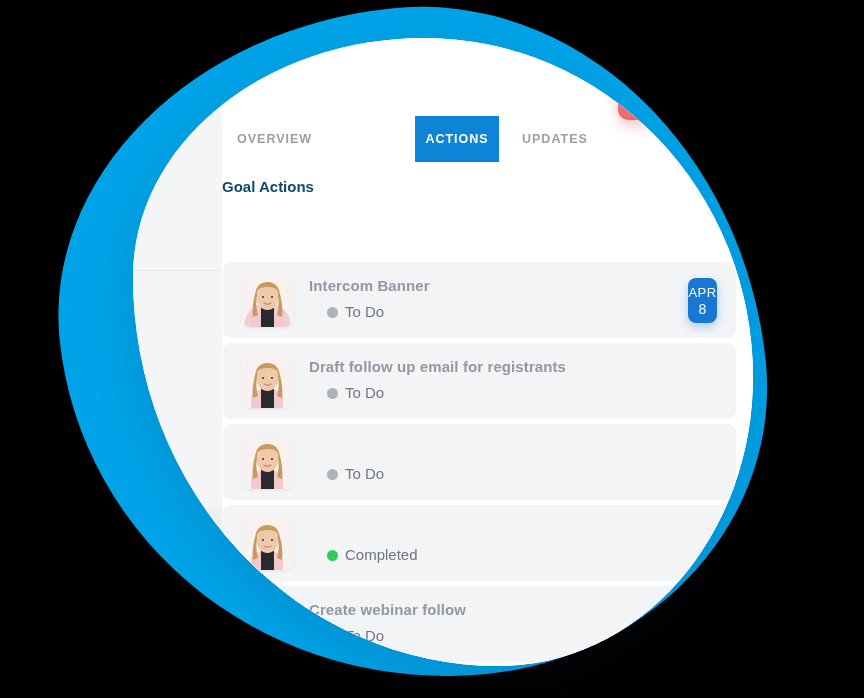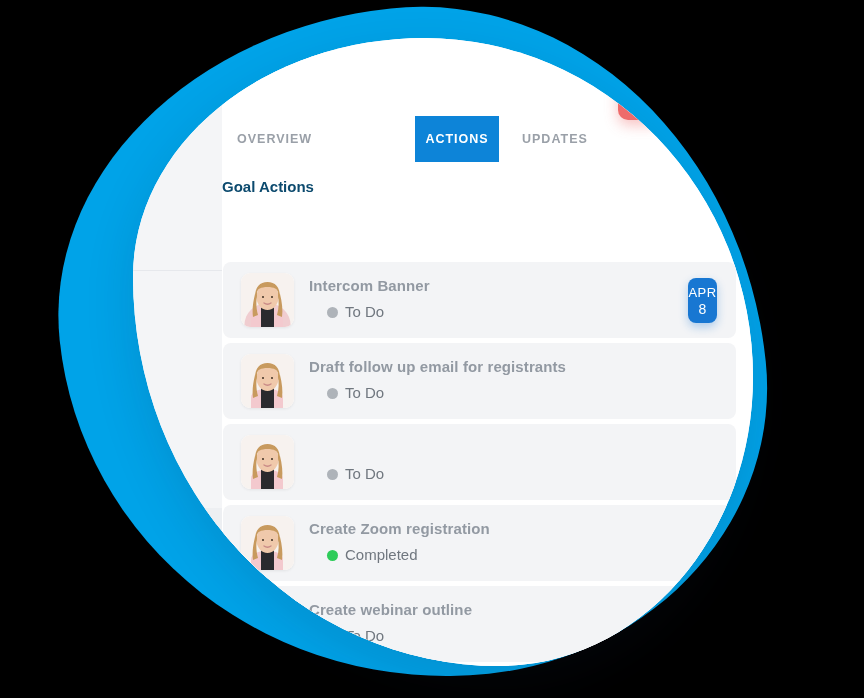--- a/index.html
+++ b/index.html
@@ -340,21 +340,20 @@
               <path d="M20 34h13v20H20z" fill="#2A2A2E"></path>
               <ellipse cx="26.5" cy="24" rx="11" ry="13" fill="#F0C9AB"></ellipse>
               <path d="M14 24c0-10 5-15 12.5-15S39 14 39 24c0 5-2 2-2-4 0-4-4-6-10.5-6S16 16 16 20c0 6-2 9-2 4z" fill="#C89A5E"></path>
               <path d="M14 21c-2 8-3 16-2 23l5-2c-2-7-2-14-1-20z" fill="#C89A5E"></path>
               <path d="M39 21c2 8 3 16 2 23l-5-2c2-7 2-14 1-20z" fill="#C89A5E"></path>
               <circle cx="22" cy="24" r="1.1" fill="#4A3A2C"></circle>
               <circle cx="31" cy="24" r="1.1" fill="#4A3A2C"></circle>
               <path d="M23 30q3.5 2.5 7 0" stroke="#C98A86" stroke-width="1.3" fill="none" stroke-linecap="round"></path>
             </svg>
           </div>
-          <div class="row-title">Create Zoom registration</div>
           <div class="row-status">
             <span class="dot completed"></span><span>Completed</span>
           </div>
         </div>
 
         <div class="action-row">
           <div class="avatar">
             <svg width="53" height="54" viewBox="0 0 53 54" aria-hidden="true">
               <rect width="53" height="54" fill="#EFEFEC"></rect>
               <path d="M9 54V45c0-6 7-9 17.5-9S44 39 44 45v9z" fill="#C8CBC6"></path>
@@ -366,21 +365,21 @@
               <g stroke="#6A5A4E" stroke-width="1" fill="none">
                 <circle cx="21.6" cy="24" r="3.3"></circle>
                 <circle cx="31.4" cy="24" r="3.3"></circle>
                 <line x1="24.9" y1="24" x2="28.1" y2="24"></line>
               </g>
               <circle cx="21.6" cy="24" r="1" fill="#3A2A20"></circle>
               <circle cx="31.4" cy="24" r="1" fill="#3A2A20"></circle>
               <path d="M23.5 30q3 2.2 6 0" stroke="#B3827C" stroke-width="1.2" fill="none" stroke-linecap="round"></path>
             </svg>
           </div>
-          <div class="row-title">Create webinar outline</div>
+          <div class="row-title">Create webinar follow</div>
           <div class="row-status">
             <span class="dot"></span><span>To Do</span>
           </div>
         </div>
 
       </div>
     </div>
   </div>
 </div>
 

